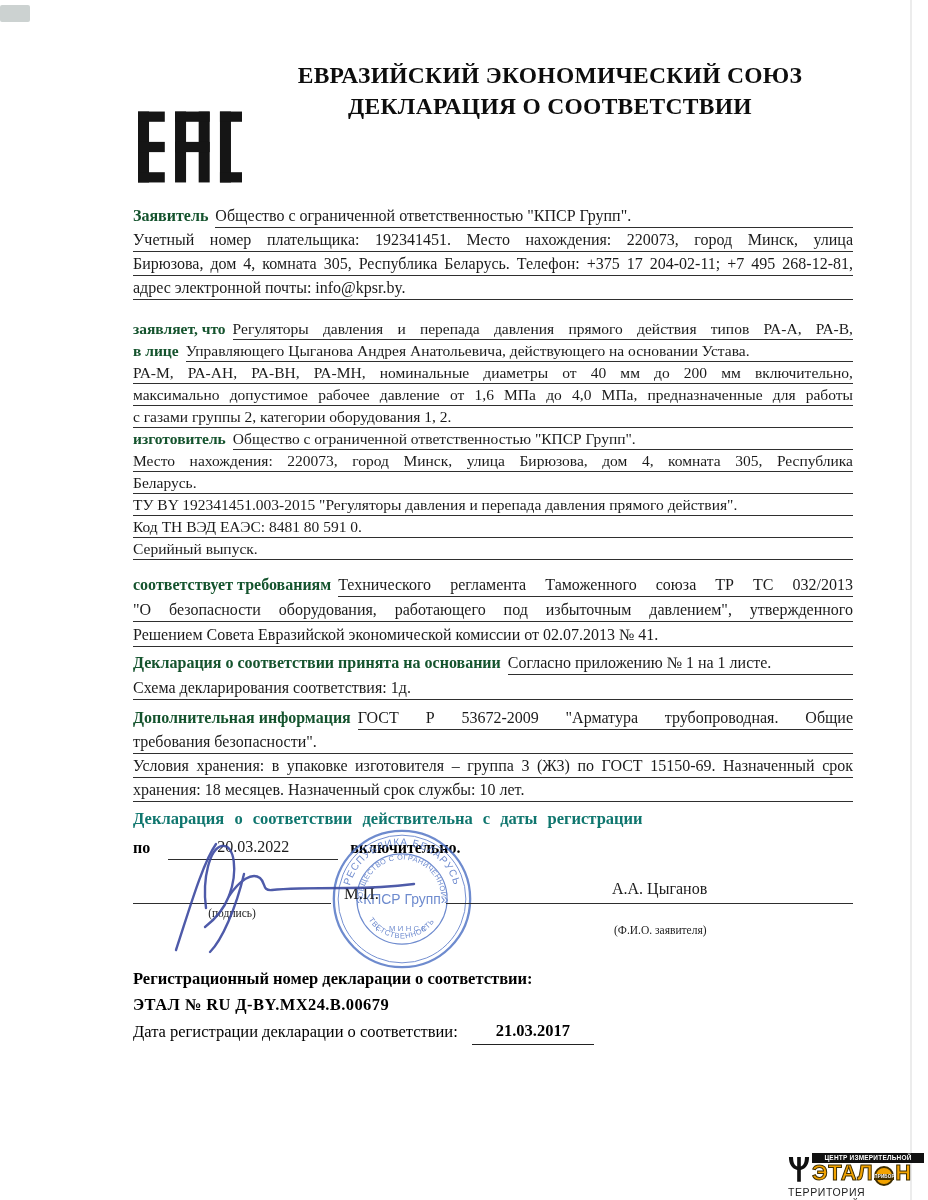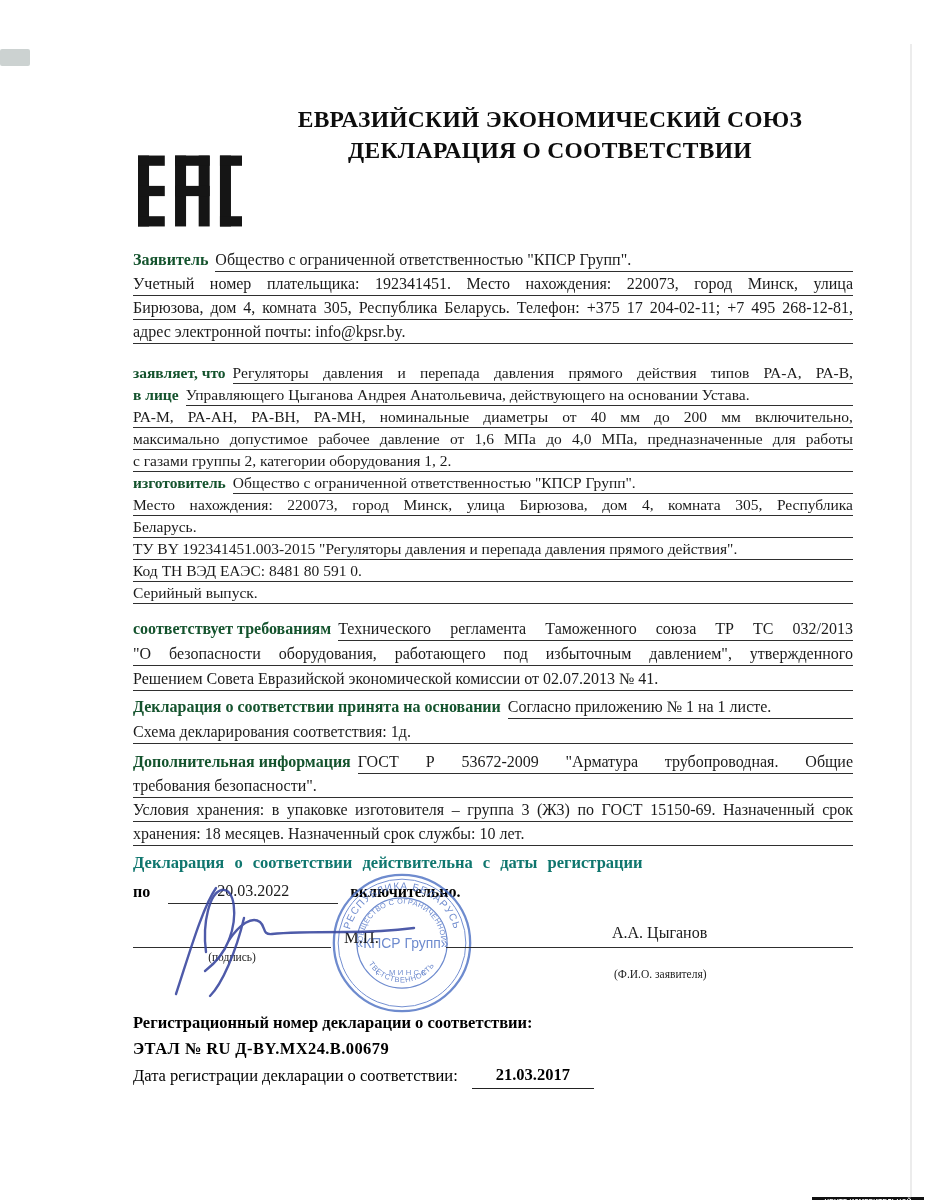--- a/index.html
+++ b/index.html
@@ -1,18 +1,18 @@
 <!DOCTYPE html>
 <html><head>
 <meta charset="utf-8">
 <style>
   html,body{margin:0;padding:0;}
   body{width:928px;height:1200px;background:#ffffff;position:relative;overflow:hidden;
        font-family:"Liberation Serif",serif;color:#1b1b1b;}
-  .page{position:absolute;inset:0;background:#fff;margin-top:44px;}
+  .page{position:absolute;inset:0;background:#fff;}
   .speck{position:absolute;left:0;top:5px;width:30px;height:17px;background:#ccd2d1;border-radius:2px;}
   .scan-edge{position:absolute;left:910px;top:0;width:2px;height:1200px;background:#ececec;}
 
   
   .eac{position:absolute;left:138px;top:101px;width:104px;height:92px;}
   .title{position:absolute;left:240px;top:60px;width:620px;text-align:center;
          font-weight:bold;font-size:23.5px;line-height:31px;letter-spacing:.3px;color:#0d0d0d;}
 
   
   .doc{position:absolute;left:133px;top:0;width:720px;}

